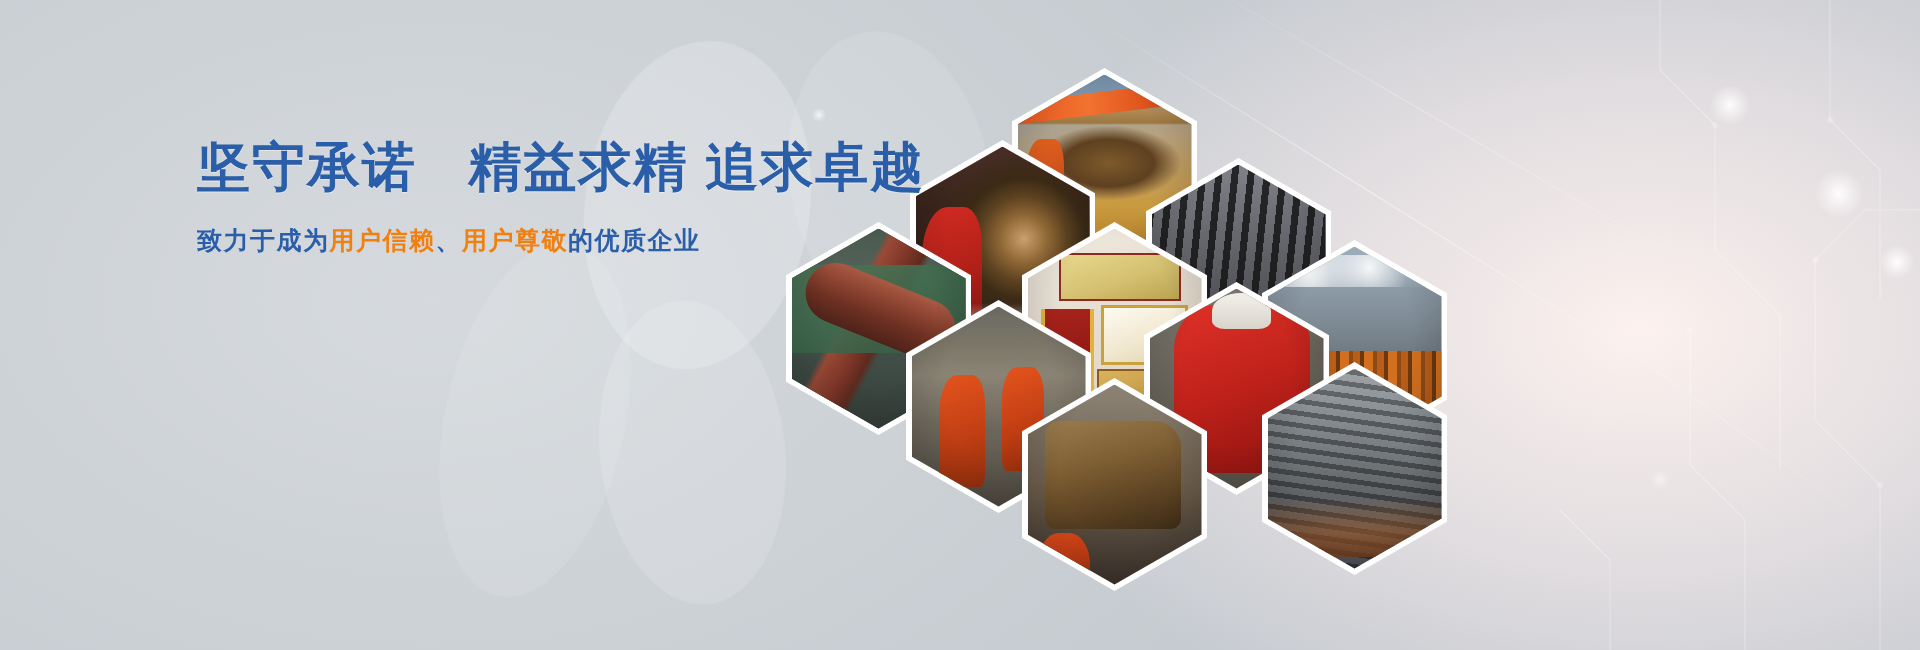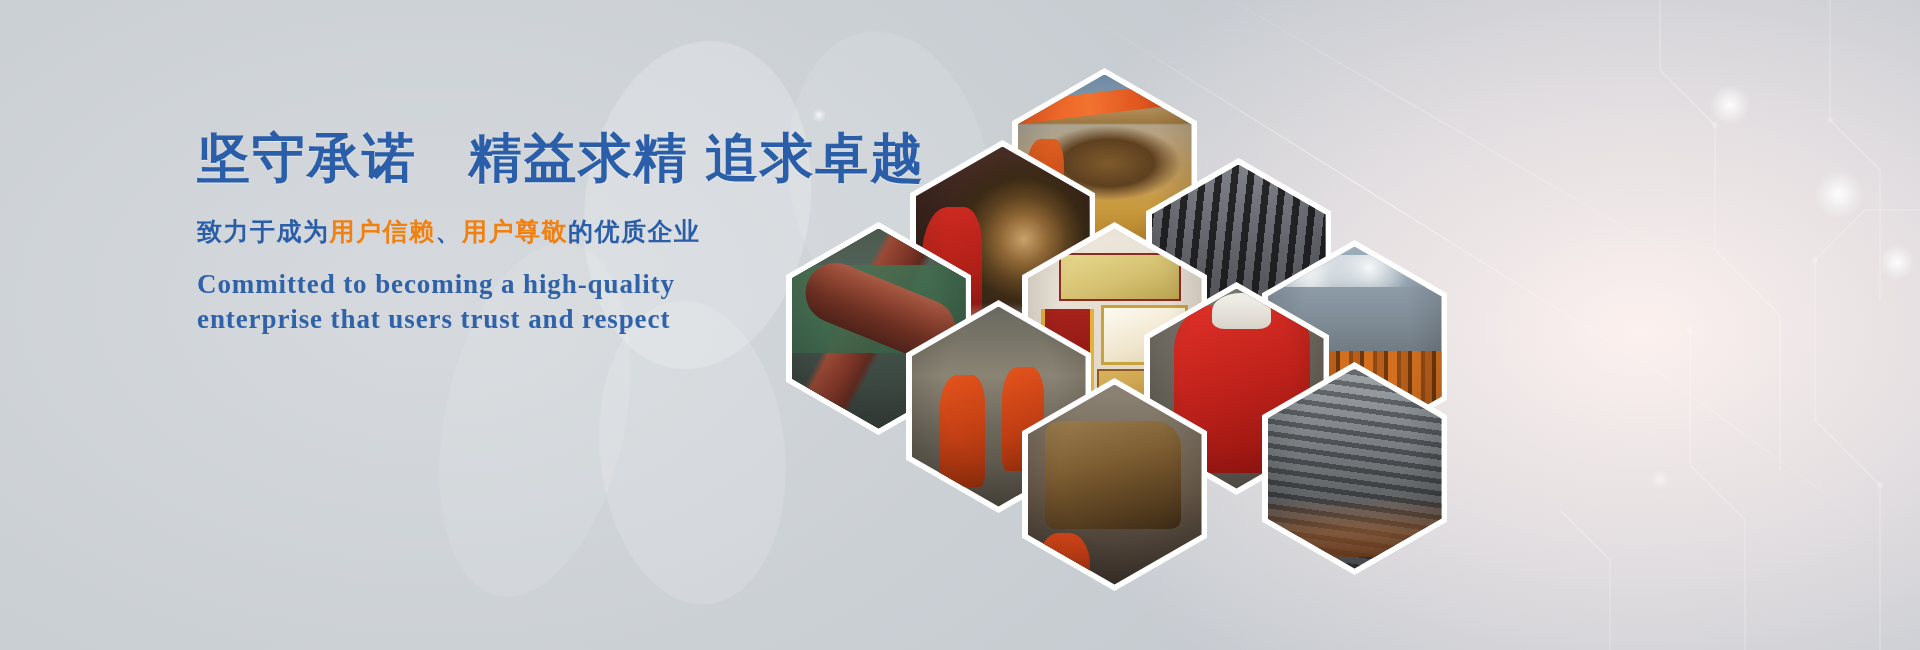--- a/index.html
+++ b/index.html
@@ -56,21 +56,21 @@
   .glow.g1 { left:1710px; top:85px;  width:40px; height:40px; }
   .glow.g2 { left:1815px; top:170px; width:48px; height:48px; }
   .glow.g3 { left:1880px; top:245px; width:34px; height:34px; }
   .glow.g4 { left:1136px; top:500px; width:26px; height:26px; opacity:.7; }
   .glow.g5 { left:812px;  top:108px; width:14px; height:14px; opacity:.8; }
   .glow.g6 { left:1650px; top:470px; width:20px; height:20px; opacity:.5; }
 
   
   .copy {
     position:absolute;
-    left:197px; top:128px;
+    left:197px; top:137px;
     width:740px;
   }
   .headline {
     font-family:"Liberation Sans", sans-serif;
     font-weight:bold;
     font-size:53px;
     line-height:1.12;
     letter-spacing:2px;
     color:#2a5ea8;
     text-shadow:0 1px 0 rgba(255,255,255,0.45);
@@ -411,20 +411,16 @@
     <div class="headline">
       <span>坚守承诺</span>
       <span class="gap"></span>
       <span>精益求精 追求卓越</span>
     </div>
 
     <div class="subline">
       <span>致力于成为</span><span class="hl">用户信赖</span><span>、</span><span class="hl">用户尊敬</span><span>的优质企业</span>
     </div>
 
-    <div class="eng">
-      <div>Committed to becoming a high-quality</div>
-      <div>enterprise that users trust and respect</div>
-    </div>
 
   </div>
 
 </div>
 
 </body></html>

